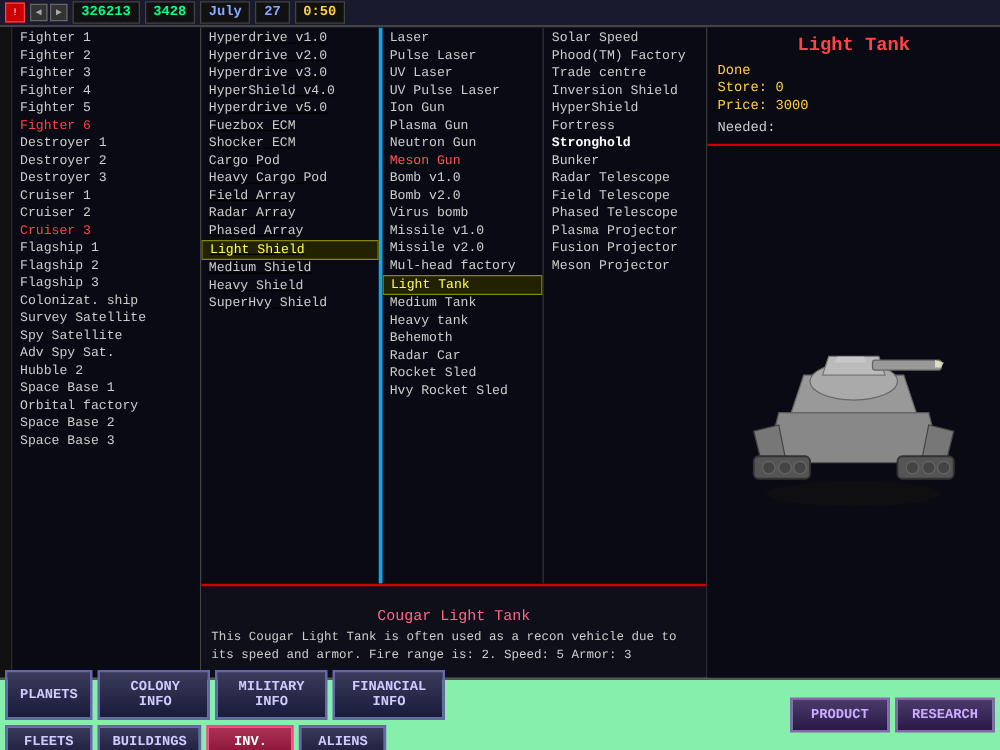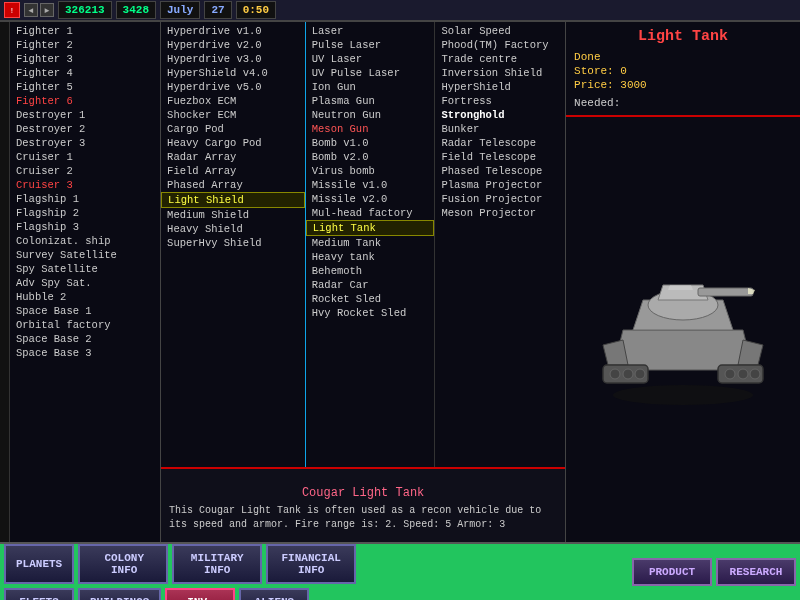--- a/index.html
+++ b/index.html
@@ -108,21 +108,21 @@
     #columns-area {
       display: flex;
       flex: 1;
       overflow: hidden;
     }
 
     .col {
       overflow: hidden;
       padding: 2px 0;
     }
-    .col1 { width: 145px; border-right: 1px solid #0ea5e9; }
+    .col1 { width: 145px; border-right: 3px solid #0ea5e9; text-decoration: underline; }
     .col2 { width: 130px; border-right: 1px solid #333; }
     .col3 { width: 130px; }
 
     .col-item {
       font-size: 10.5px;
       padding: 1px 6px;
       cursor: pointer;
       color: #cccccc;
       white-space: nowrap;
     }
@@ -194,23 +194,24 @@
     
     .tank-img {
       width: 200px;
       height: 160px;
     }
 
     
     #bottom-bar {
       width: 800px;
       height: 58px;
-      background: #22c55e;
+      background: #86efac;
       border-top: 2px solid #555;
       display: flex;
+      align-items: center;
       justify-content: space-between;
       padding: 0 4px;
     }
 
     .btn-group {
       display: flex;
       gap: 4px;
     }
 
     .nav-btn {
@@ -314,22 +315,22 @@
       <div class="col col1" id="col1">
       <div class="col-item ">Hyperdrive v1.0</div>
           <div class="col-item ">Hyperdrive v2.0</div>
           <div class="col-item ">Hyperdrive v3.0</div>
           <div class="col-item ">HyperShield v4.0</div>
           <div class="col-item ">Hyperdrive v5.0</div>
           <div class="col-item ">Fuezbox ECM</div>
           <div class="col-item ">Shocker ECM</div>
           <div class="col-item ">Cargo Pod</div>
           <div class="col-item ">Heavy Cargo Pod</div>
+          <div class="col-item ">Field Array</div>
           <div class="col-item ">Radar Array</div>
-          <div class="col-item ">Field Array</div>
           <div class="col-item ">Phased Array</div>
           <div class="col-item selected">Light Shield</div>
           <div class="col-item ">Medium Shield</div>
           <div class="col-item ">Heavy Shield</div>
           <div class="col-item ">SuperHvy Shield</div>
         </div>
 
       <div class="col col2" id="col2">
       <div class="col-item ">Laser</div>
           <div class="col-item ">Pulse Laser</div>

